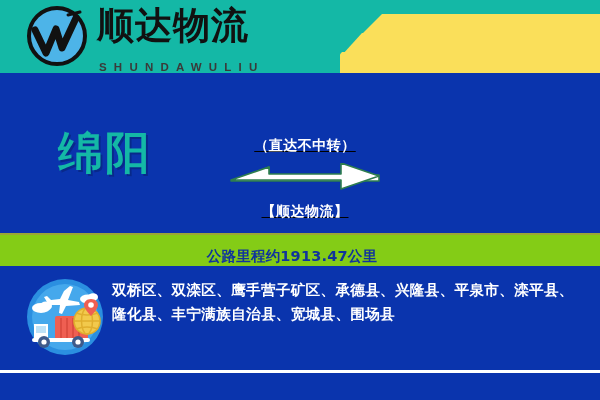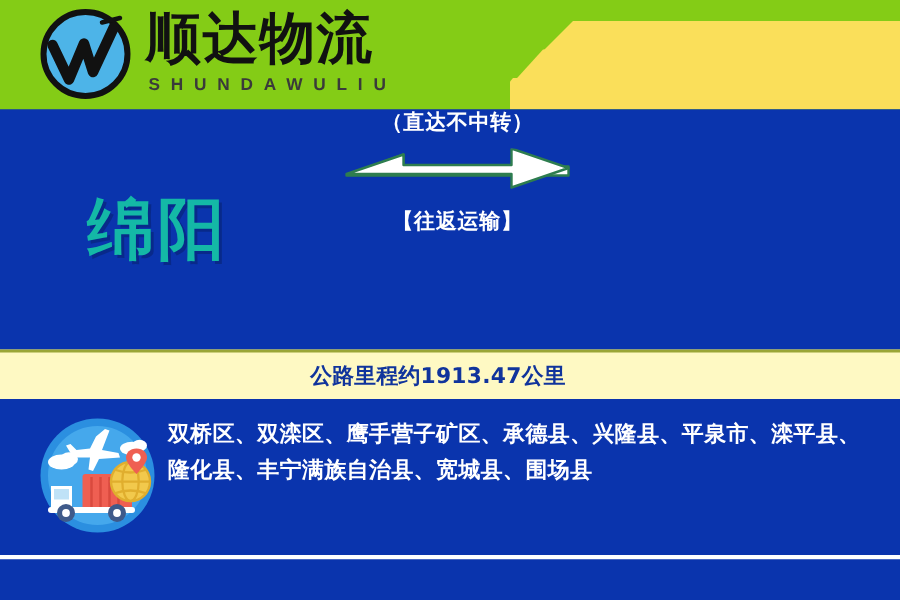--- a/index.html
+++ b/index.html
@@ -14,21 +14,21 @@
     overflow: hidden;
     background: #0a34ad;
     font-family: "Liberation Sans", "DejaVu Sans", sans-serif;
   }
 
   
   .header {
     position: absolute;
     left: 0; top: 0;
     width: 600px; height: 73px;
-    background: #84cc16;
+    background: #14b8a6;
     overflow: hidden;
   }
   .logo-wrap {
     position: absolute;
     left: 26px; top: 4px;
     display: flex;
     align-items: flex-start;
   }
   .logo-mark {
     width: 62px; height: 62px;
@@ -43,21 +43,21 @@
   .logo-cn {
     font-family: "DejaVu Sans", "Liberation Sans", sans-serif;
     font-size: 37px;
     line-height: 44px;
     font-weight: bold;
     color: #111111;
     letter-spacing: 1px;
     white-space: nowrap;
   }
   .logo-en {
-    margin-top: 2px;
+    margin-top: 12px;
     font-size: 11.5px;
     line-height: 14px;
     font-weight: bold;
     color: #3a3a3a;
     letter-spacing: 7.2px;
     white-space: nowrap;
     text-indent: 2px;
   }
   .stripes {
     position: absolute;
@@ -87,44 +87,45 @@
   .city-from { left: 58px; }
   .city-to   { left: 386px; }
 
   .mid {
     position: absolute;
     left: 222px; top: 0;
     width: 166px; height: 148px;
     display: flex;
     flex-direction: column;
     align-items: center;
-    justify-content: flex-start;
+    justify-content: flex-end;
+    text-decoration: underline;
   }
   .mid-top, .mid-bottom {
     font-family: "DejaVu Sans", "Liberation Sans", sans-serif;
     font-size: 14px;
     font-weight: bold;
     color: #ffffff;
     white-space: nowrap;
     letter-spacing: 0.5px;
   }
   .mid-top { margin-bottom: 8px; }
   .mid-bottom { margin-top: 10px; }
   .arrow-svg { display: block; }
 
   
   .infobar {
     position: absolute;
     left: 0; top: 233px;
     width: 600px; height: 33px;
-    background: #fef9c3;
+    background: #84cc16;
     border-top: 2px solid #9aa637;
     box-sizing: border-box;
     display: flex;
-    align-items: center;
+    align-items: flex-end;
     justify-content: center;
   }
   .infobar-text {
     font-family: "DejaVu Sans", "Liberation Sans", sans-serif;
     font-size: 14.5px;
     font-weight: bold;
     color: #10349c;
     white-space: nowrap;
     letter-spacing: 0.2px;
   }
@@ -200,21 +201,21 @@
 
     <div class="mid">
       <div class="mid-top">（直达不中转）</div>
 
       <svg class="arrow-svg" width="152" height="30" viewBox="0 0 152 30">
         <polygon points="2,18 40,4 40,12 150,12 150,18" fill="#ffffff" stroke="#2e7d4f" stroke-width="1.6" stroke-linejoin="round"></polygon>
         <polygon points="150,12 112,-1 112,22 2,22 2,18 40,18 40,12" fill="none" stroke="none"></polygon>
         <polygon points="2,17 40,4 40,11 112,11 112,0 150,13 112,26 112,17" fill="#ffffff" stroke="#2e7d4f" stroke-width="1.6" stroke-linejoin="round"></polygon>
       </svg>
 
-      <div class="mid-bottom">【往返运输】</div>
+      <div class="mid-bottom">【顺达物流】</div>
     </div>
 
   </div>
 
   <div class="infobar">
     <div class="infobar-text">公路里程约1913.47公里</div>
     <span class="infobar-gap"></span>
   </div>
 
   <div class="districts">

